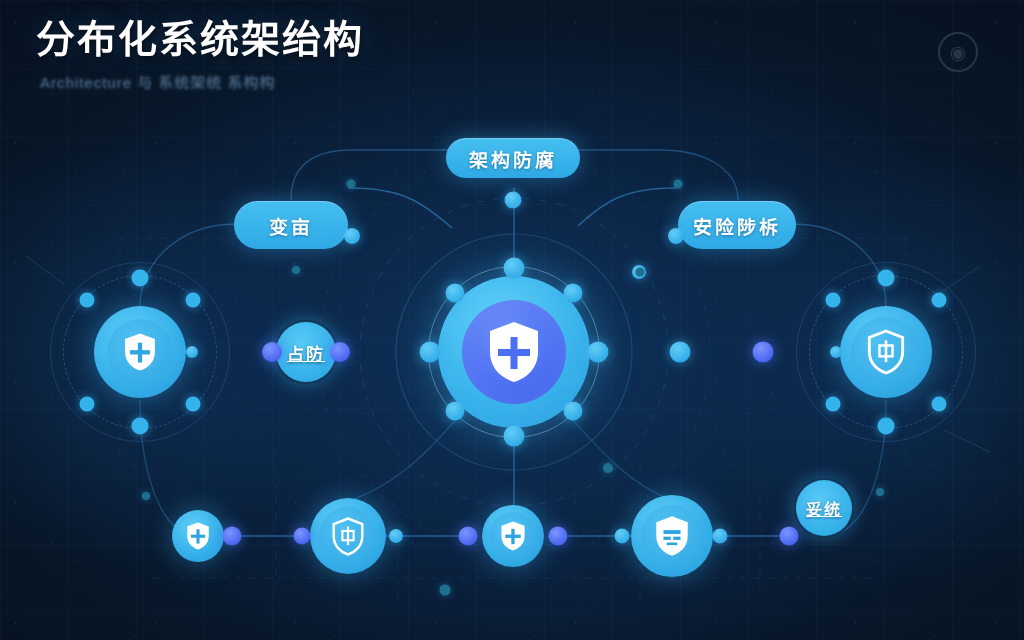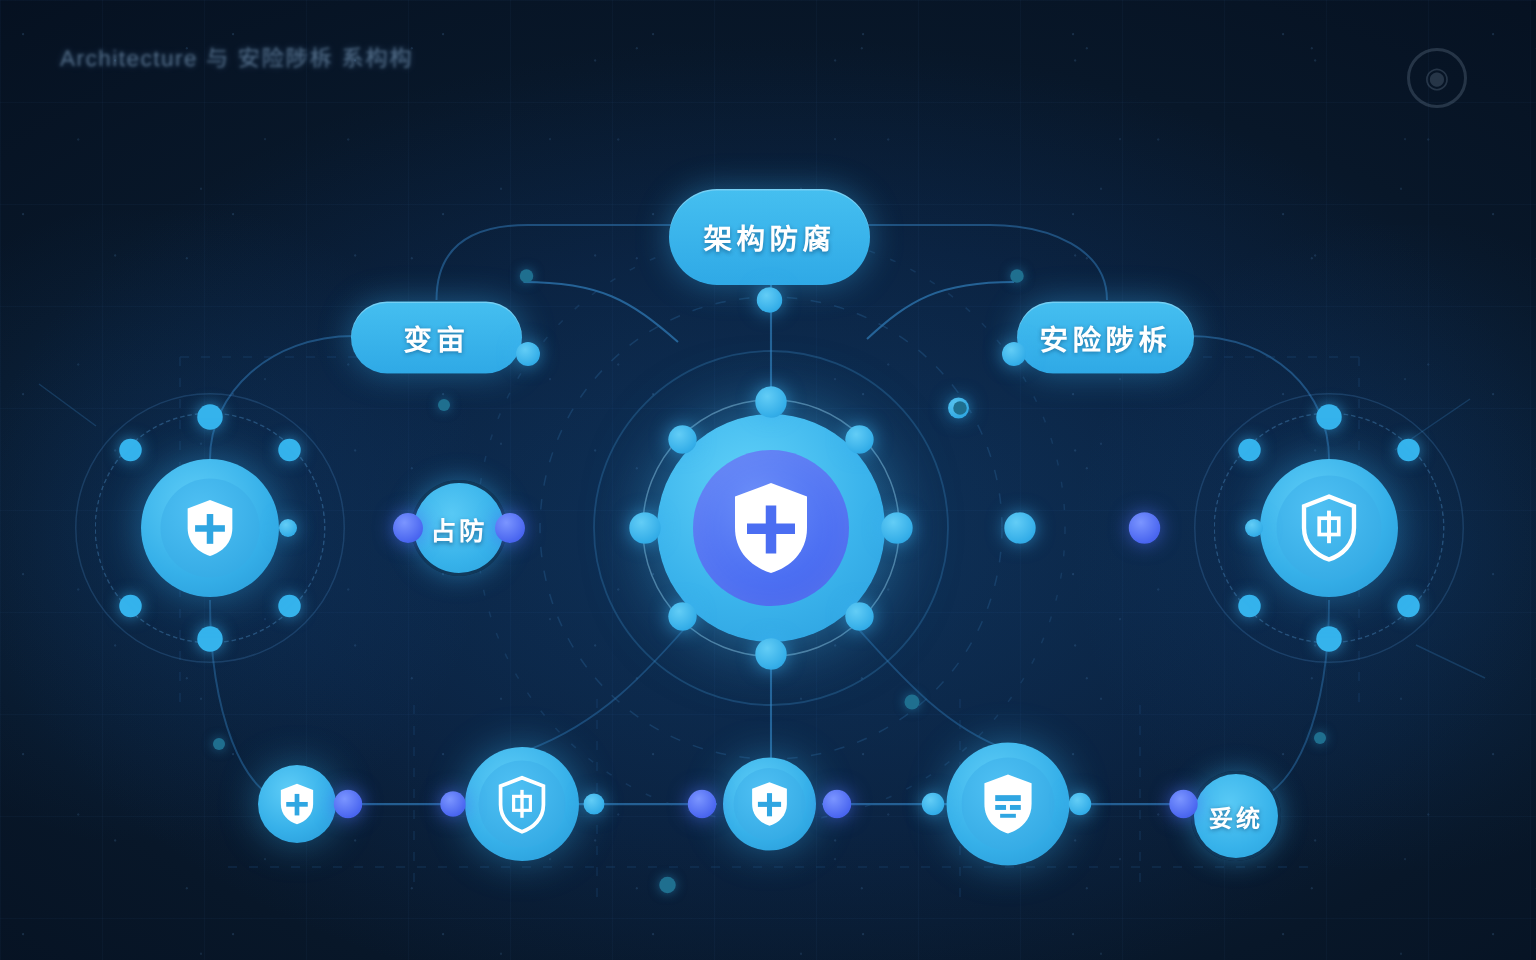--- a/index.html
+++ b/index.html
@@ -168,20 +168,21 @@
     color: #ffffff;
     font-size: 17px;
     font-weight: 700;
     letter-spacing: 2px;
     display: flex;
     align-items: center;
     justify-content: center;
     border: 2px solid rgba(10,35,65,0.85);
     box-shadow: 0 0 18px rgba(60,180,245,0.45);
     text-shadow: 0 1px 3px rgba(0,40,80,0.5);
+    text-decoration: underline;
   }
 
   
   .disc {
     border-radius: 50%;
     display: flex;
     align-items: center;
     justify-content: center;
     position: relative;
   }
@@ -254,21 +255,22 @@
 
 <div id="stage">
 
   <div class="bg-vignette"></div>
   <div class="bg-grid"></div>
   <div class="bg-noise"></div>
   <div class="bg-glow-left"></div>
   <div class="bg-glow-right"></div>
 
   <div class="header">
-    <div class="page-subtitle">Architecture 与 安险陟柝 系构构</div>
+    <h1 class="page-title">分布化系统架绐构</h1>
+    <div class="page-subtitle">Architecture 与 系统架统 系构构</div>
   </div>
 
   <div class="watermark">
     <div class="watermark-mark">◉</div>
   </div>
 
   <svg id="diagram-svg" viewBox="0 0 1024 640" xmlns="http://www.w3.org/2000/svg">
     <defs>
       <linearGradient id="lineGrad" x1="0" y1="0" x2="1" y2="0">
         <stop offset="0%" stop-color="#2a6ea8" stop-opacity="0.75"></stop>
@@ -387,21 +389,21 @@
     <div class="joint cyan" style="left:514px; top:268px; width:21px; height:21px;"></div>
     <div class="joint cyan" style="left:573px; top:293px; width:19px; height:19px;"></div>
     <div class="joint cyan" style="left:598px; top:352px; width:21px; height:21px;"></div>
     <div class="joint cyan" style="left:573px; top:411px; width:19px; height:19px;"></div>
     <div class="joint cyan" style="left:514px; top:436px; width:21px; height:21px;"></div>
     <div class="joint cyan" style="left:455px; top:411px; width:19px; height:19px;"></div>
     <div class="joint cyan" style="left:430px; top:352px; width:21px; height:21px;"></div>
     <div class="joint cyan" style="left:455px; top:293px; width:19px; height:19px;"></div>
 
     <div class="node" style="left:513px; top:158px;">
-      <div class="pill" style="width:134px; height:64px;">架构防腐</div>
+      <div class="pill" style="width:134px; height:40px;">架构防腐</div>
     </div>
 
     <div class="node" style="left:291px; top:225px;">
       <div class="pill" style="width:114px; height:48px;">变亩</div>
     </div>
 
     <div class="node" style="left:737px; top:225px;">
       <div class="pill" style="width:118px; height:48px;">安险陟柝</div>
     </div>
 
@@ -491,21 +493,21 @@
           <rect x="16" y="24" width="26" height="6" fill="#2fa6e2"></rect>
           <rect x="16" y="34" width="11" height="5" fill="#2fa6e2"></rect>
           <rect x="31" y="34" width="11" height="5" fill="#2fa6e2"></rect>
           <rect x="21" y="43" width="16" height="4" fill="#2fa6e2"></rect>
         </svg>
       </div>
     </div>
     <div class="joint cyan" style="left:622px; top:536px; width:15px; height:15px;"></div>
     <div class="joint cyan" style="left:720px; top:536px; width:15px; height:15px;"></div>
 
-    <div class="node" style="left:824px; top:544px;">
+    <div class="node" style="left:824px; top:508px;">
       <div class="circle-label" style="width:56px; height:56px; font-size:16px;">妥统</div>
     </div>
     <div class="joint blue" style="left:789px; top:536px; width:19px; height:19px;"></div>
 
     <div class="joint teal" style="left:445px; top:590px; width:11px; height:11px;"></div>
     <div class="joint teal" style="left:608px; top:468px; width:10px; height:10px;"></div>
     <div class="joint teal" style="left:146px; top:496px; width:8px; height:8px;"></div>
     <div class="joint teal" style="left:880px; top:492px; width:8px; height:8px;"></div>
     <div class="joint teal" style="left:296px; top:270px; width:8px; height:8px;"></div>
     <div class="joint teal" style="left:640px; top:272px; width:9px; height:9px;"></div>

